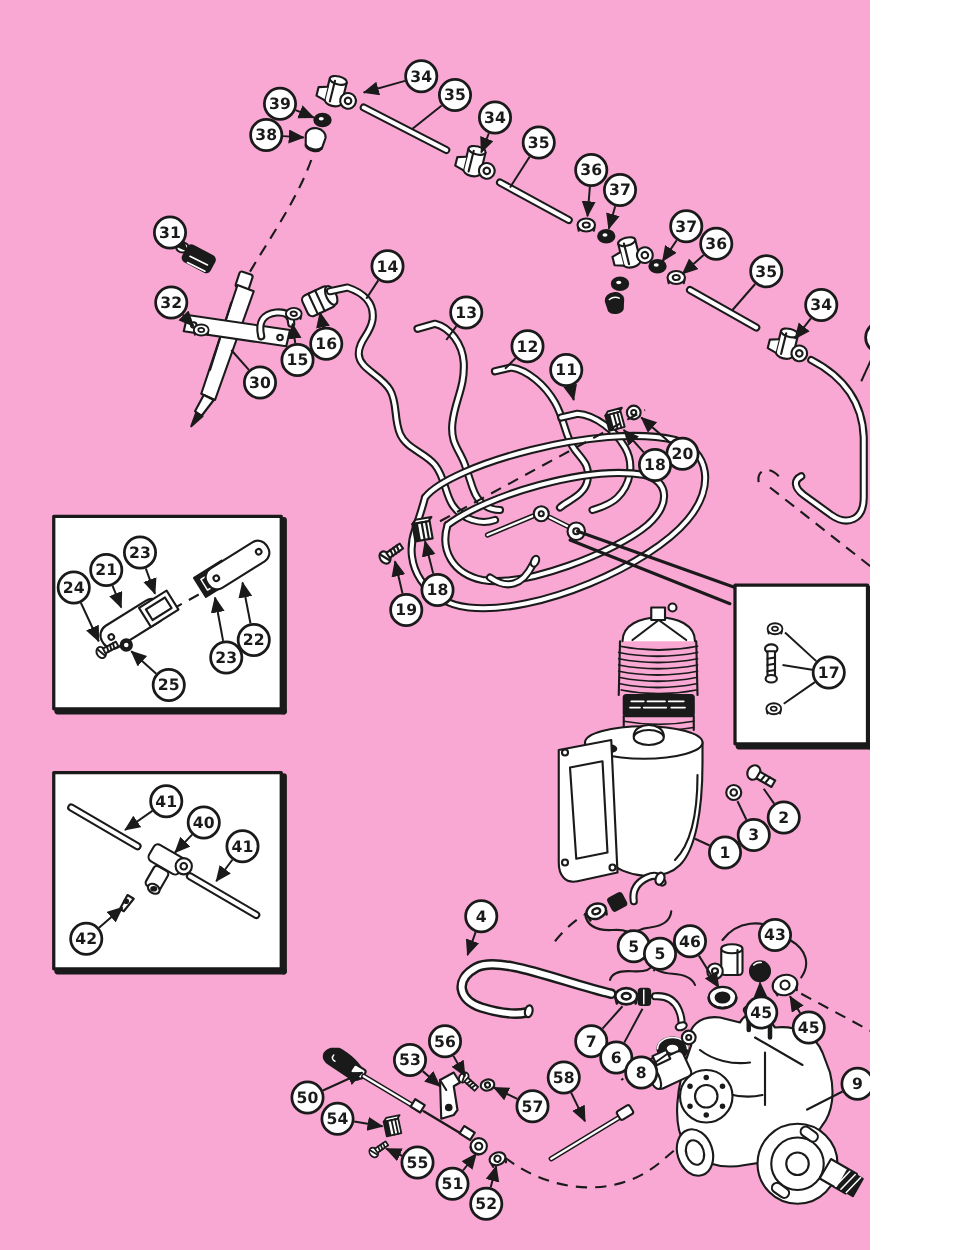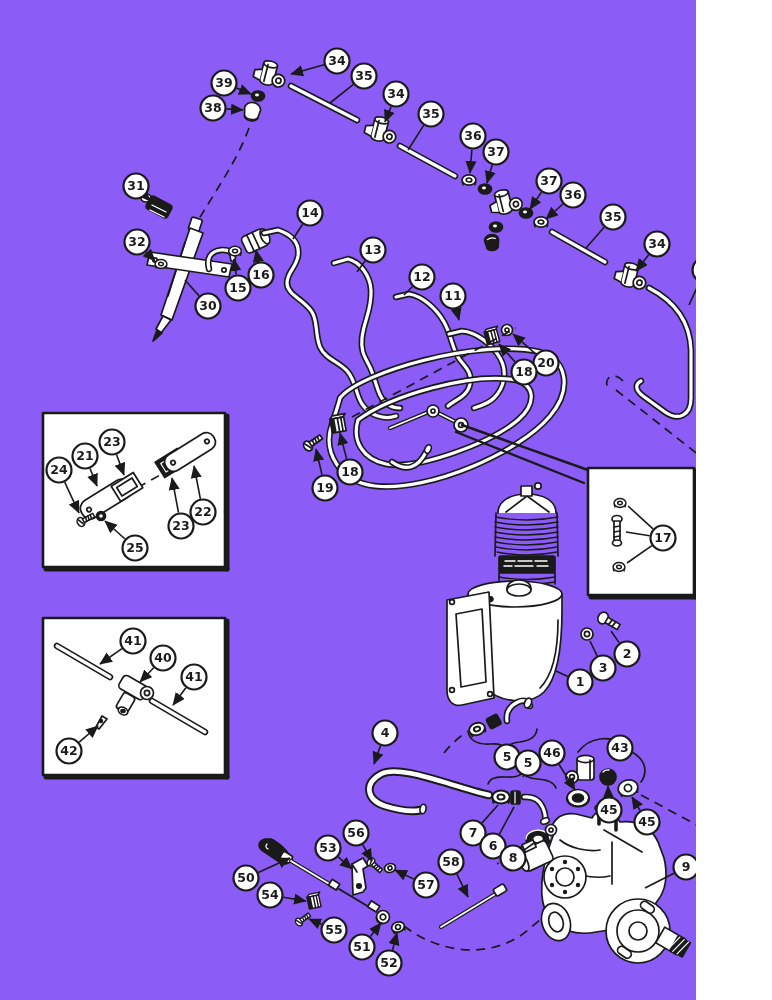--- a/index.html
+++ b/index.html
@@ -1,16 +1,16 @@
 <!DOCTYPE html>
 <html><head>
 <meta charset="utf-8">
 <style>
   html,body{margin:0;padding:0;background:#ffffff;}
-  .canvas{position:relative;width:696px;height:1000px;background:#8b5cf6;overflow:hidden;
+  .canvas{position:relative;width:696px;height:1000px;background:#f9a8d4;overflow:hidden;
           font-family:"DejaVu Sans", sans-serif;}
   svg{position:absolute;left:0;top:0;}
   
   .art{stroke:#1a1a1a;fill:none;stroke-width:1.7;stroke-linecap:round;stroke-linejoin:round;}
   .to{stroke:#1a1a1a;stroke-width:6.5;fill:none;stroke-linecap:round;}
   .ti{stroke:#ffffff;stroke-width:3.2;fill:none;stroke-linecap:round;}
   .tO{stroke:#1a1a1a;stroke-width:8.5;fill:none;stroke-linecap:round;}
   .tI{stroke:#ffffff;stroke-width:4.6;fill:none;stroke-linecap:round;}
   .bo{stroke:#1a1a1a;stroke-width:4.2;fill:none;stroke-linecap:round;}
   .bi{stroke:#ffffff;stroke-width:1.8;fill:none;stroke-linecap:round;}

